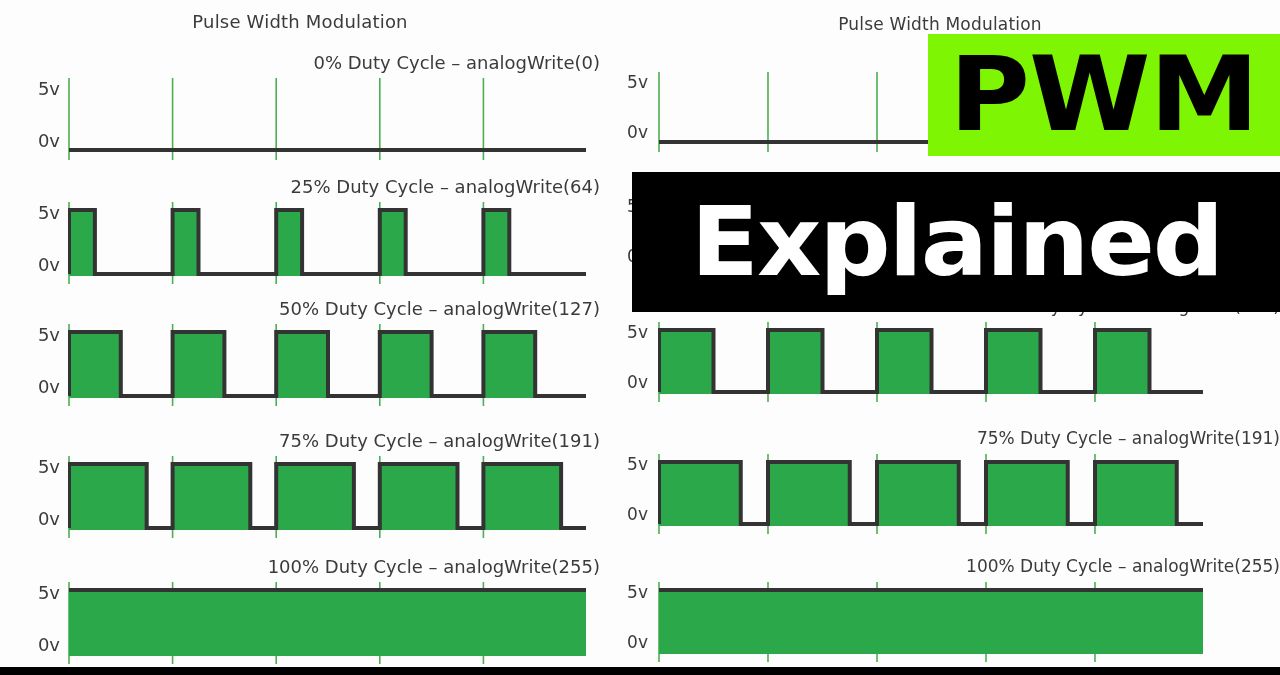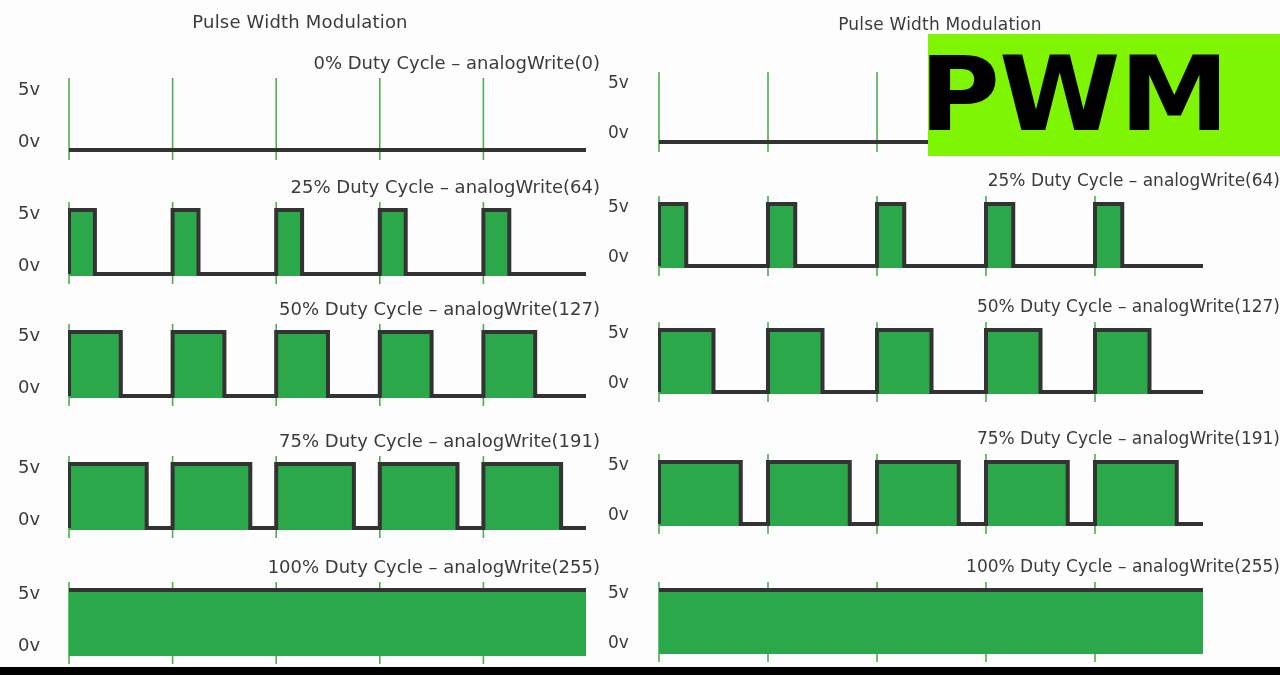--- a/index.html
+++ b/index.html
@@ -61,21 +61,21 @@
   .panel-left .row-title  { font-size: 18px; }
   .panel-right .row-title { font-size: 17px; }
 
   .plot {
     position: absolute;
   }
   .axis-label {
     position: absolute;
     color: #3b3b3b;
     white-space: nowrap;
-    text-align: left;
+    text-align: right;
   }
   .panel-left .axis-label  { font-size: 18px; width: 42px; }
   .panel-right .axis-label { font-size: 17px; width: 40px; }
 
   .wave-area {
     position: absolute;
     top: 0;
     height: 100%;
   }
   .wave-svg { display: block; width: 100%; height: 100%; }
@@ -83,20 +83,21 @@
   
   .overlay-green {
     position: absolute;
     left: 928px;
     top: 34px;
     width: 352px;
     height: 122px;
     background: #7ef502;
     display: flex;
     align-items: center;
+    justify-content: center;
     overflow: hidden;
   }
   .overlay-green span {
     font-family: "DejaVu Sans", sans-serif;
     font-weight: bold;
     font-size: 104px;
     line-height: .92;
     color: #000000;
     letter-spacing: -1px;
     transform: scaleX(1.06);
@@ -357,15 +358,18 @@
               </svg>
             </div>
           </div>
         </div>
       </div>
   </div>
 
   <div class="overlay-green">
     <span>PWM</span>
   </div>
+  <div class="overlay-black">
+    <span>Explained</span>
+  </div>
 
   <div class="bottom-bar"></div>
 </div>
 
 </body></html>

